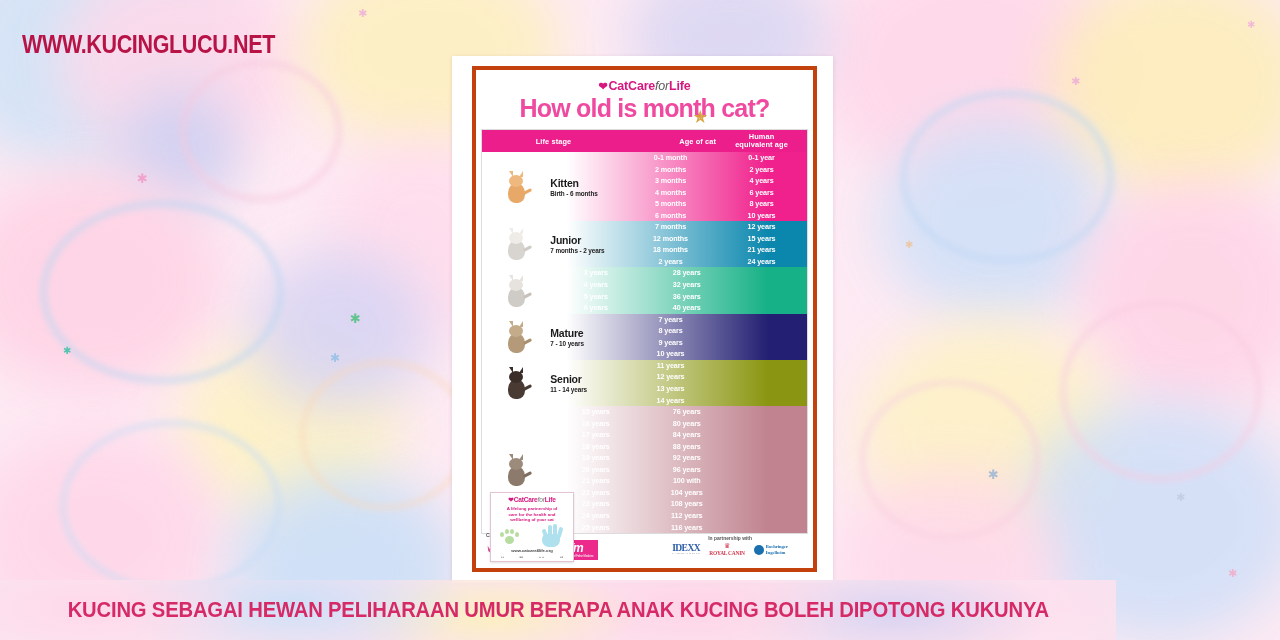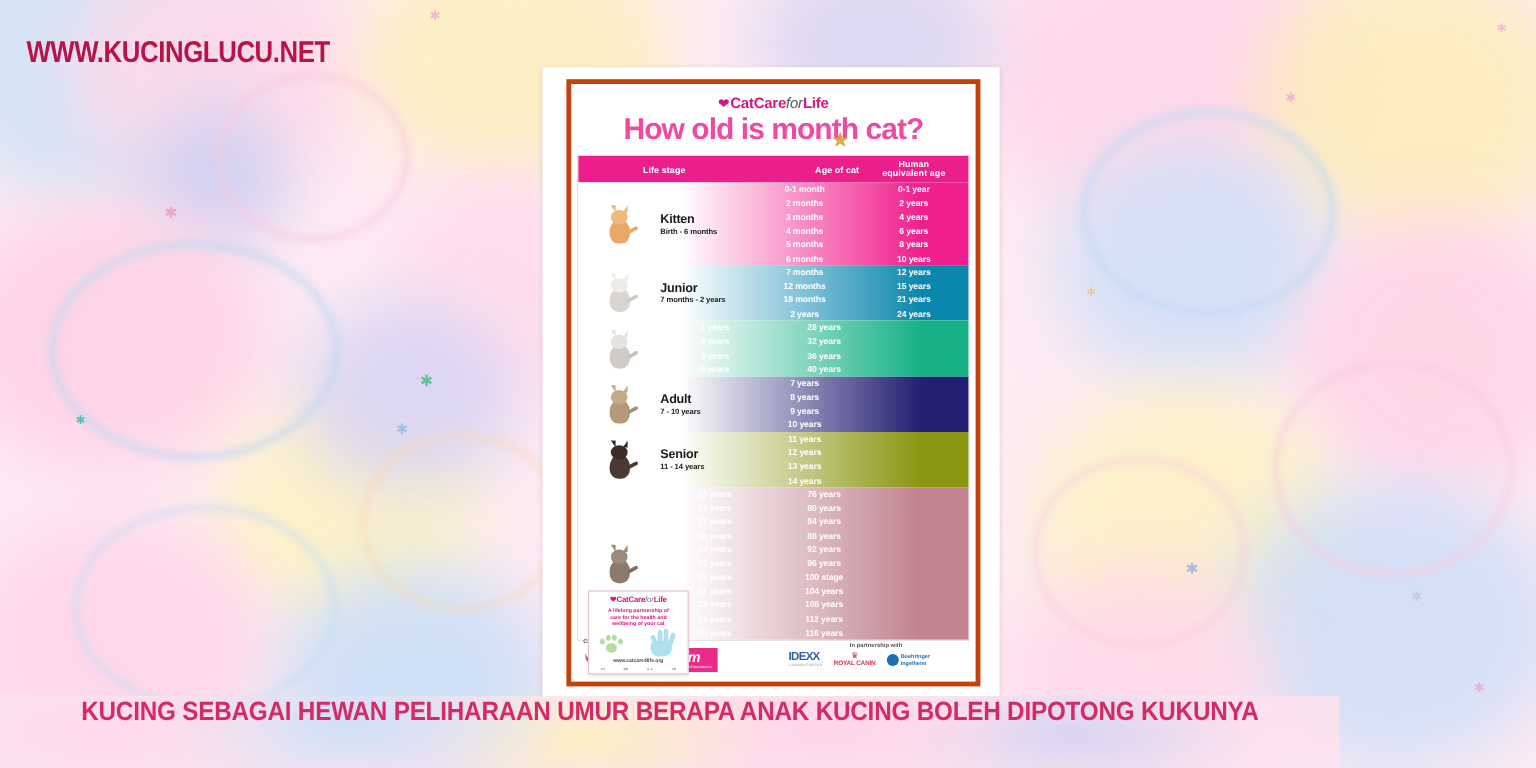--- a/index.html
+++ b/index.html
@@ -24,21 +24,21 @@
     font-family:"Liberation Sans Narrow","Liberation Sans",sans-serif;
     font-weight:900;font-size:25px;letter-spacing:-0.4px;
     color:#b81347;
     transform:scaleX(.86);transform-origin:left center;
     white-space:nowrap;
   }
 
   
   #caption{
     position:absolute;left:0;bottom:0;width:1116px;height:60px;
-    display:flex;justify-content:center;
+    display:flex;align-items:center;justify-content:center;
     overflow:hidden;
   }
   #caption .capbg{position:absolute;inset:0;opacity:.9;}
   #caption .captext{
     position:relative;
     font-family:"Liberation Sans Narrow","Liberation Sans",sans-serif;
     font-weight:900;font-size:22px;letter-spacing:-0.2px;
     color:#d62a66;white-space:nowrap;
     transform:scaleX(.92);
   }
@@ -138,21 +138,21 @@
   
   .footer{
     position:absolute;left:0;bottom:0;width:100%;height:44px;
     display:flex;align-items:center;box-sizing:border-box;padding:0 10px;
   }
   .fleft{width:54%;}
   .fright{width:46%;}
   .fcap{font-size:4.9px;color:#555;font-weight:700;margin-bottom:2px;}
   .fcap.c{text-align:center;}
   .flogos{display:flex;align-items:center;gap:7px;}
-  .flogos.ctr{justify-content:flex-start;gap:9px;}
+  .flogos.ctr{justify-content:center;gap:9px;font-family:Liberation Serif, serif;}
 
   .icc{display:flex;align-items:center;gap:3px;}
   .icc .cathead{width:13px;height:13px;position:relative;}
   .icc .txt{line-height:1;}
   .icc .t1{font-size:7.2px;color:#d06a9a;font-weight:400;letter-spacing:-.2px;}
   .icc .t2{font-size:9.4px;color:#4a4a4a;font-weight:700;letter-spacing:-.4px;margin-top:1px;}
 
   .isfm{background:#ec2a8c;padding:2px 5px;text-align:center;}
   .isfm .m{font-size:12px;color:#fff;font-weight:700;font-style:italic;letter-spacing:-.6px;line-height:1;}
   .isfm .s{font-size:2.7px;color:#fff;letter-spacing:-.1px;margin-top:1px;}
@@ -321,21 +321,21 @@
             <div class="photo">
               <div class="cat">
                 <div class="body" style="left:9px;top:13px;width:17px;height:20px;background:#b49a78;"></div>
                 <div class="head" style="left:10px;top:5px;width:14px;height:12px;background:#c4ab8a;"></div>
                 <div class="ear" style="left:10px;top:1px;border-width:0 4px 6px 0;border-color:transparent #c4ab8a transparent transparent;"></div>
                 <div class="ear" style="left:20px;top:1px;border-width:6px 4px 0 0;border-color:#c4ab8a transparent transparent transparent;transform:rotate(180deg);"></div>
                 <div class="tail" style="left:24px;top:20px;width:9px;height:3px;background:#a88f6e;transform:rotate(-28deg);"></div>
               </div>
             </div>
             <div class="stage">
-              <div class="nm">Adult</div>
+              <div class="nm">Mature</div>
               <div class="rg">7 - 10 years</div>
             </div>
             <div class="ages">
               <div>7 years</div>
               <div>8 years</div>
               <div>9 years</div>
               <div>10 years</div>
             </div>
           </div>
           <div class="row" style="background: linear-gradient(to right, rgb(255, 255, 255) 0%, rgb(255, 255, 255) 26%, rgb(138, 150, 17) 88%, rgb(138, 150, 17) 100%); height: 46.2px;">
@@ -382,21 +382,21 @@
               <div>24 years</div>
               <div>25 years</div>
             </div>
             <div class="hums">
               <div>76 years</div>
               <div>80 years</div>
               <div>84 years</div>
               <div>88 years</div>
               <div>92 years</div>
               <div>96 years</div>
-              <div>100 stage</div>
+              <div>100 with</div>
               <div>104 years</div>
               <div>108 years</div>
               <div>112 years</div>
               <div>116 years</div>
             </div>
           </div>
         </div>
     </div>
 
     <div class="logocard">

